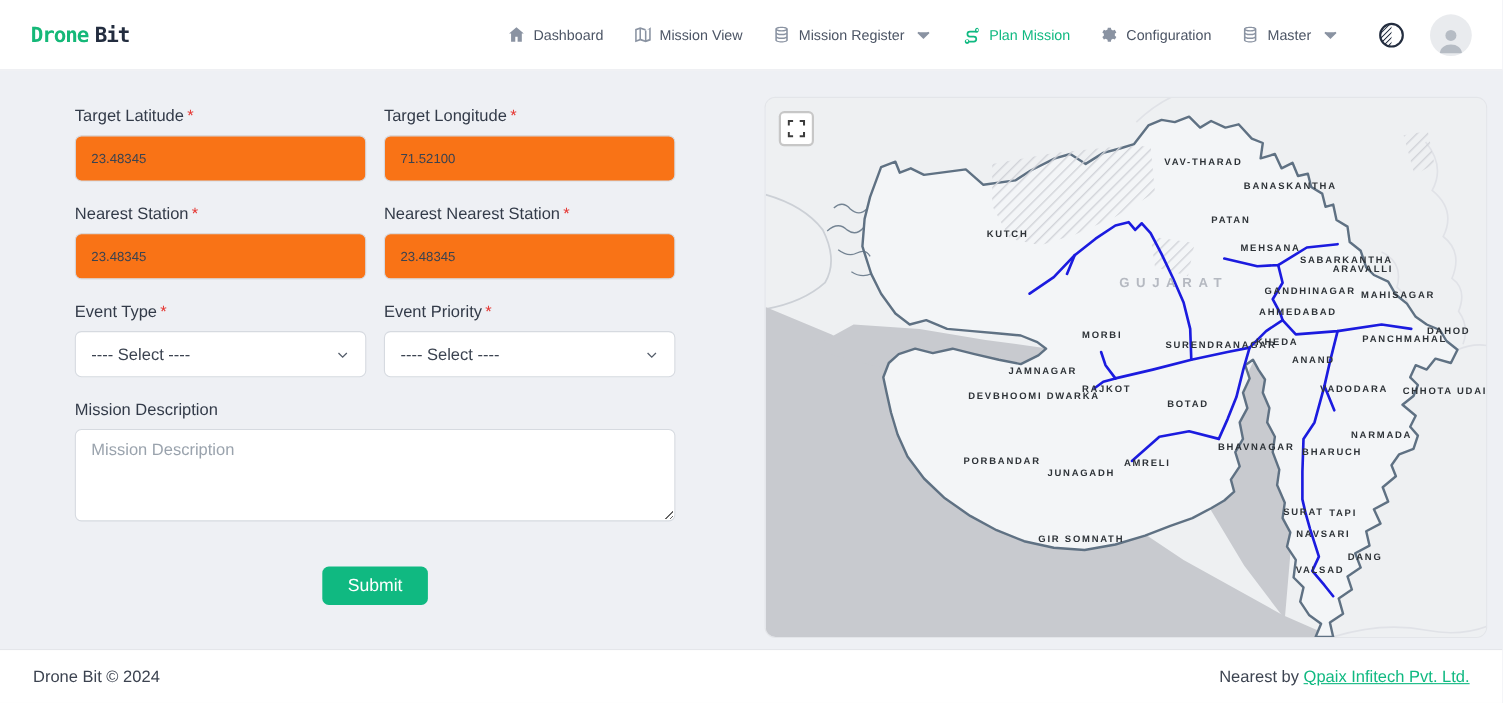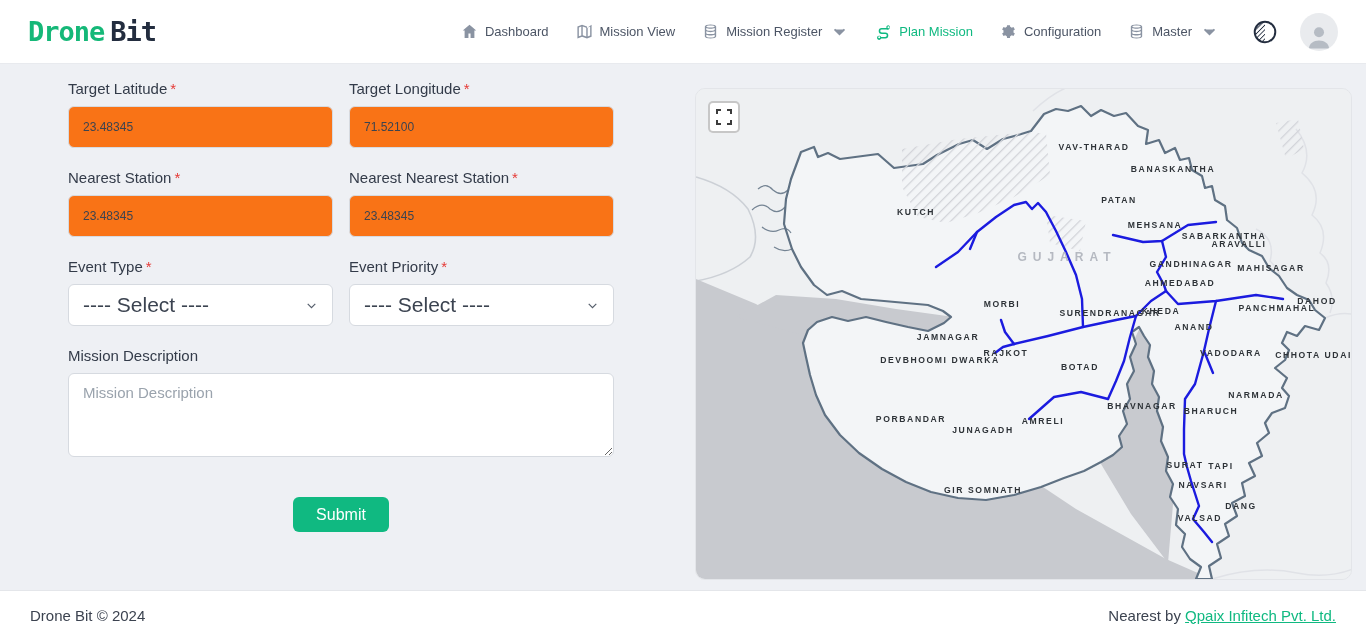--- a/index.html
+++ b/index.html
@@ -3,48 +3,48 @@
 <meta charset="utf-8">
 <style>
   * { box-sizing: border-box; margin: 0; padding: 0; }
   html,body { width:1366px; height:639px; overflow:hidden;
     font-family:"Liberation Sans", sans-serif; background:#eef0f4; }
 
   
   .header { height:64px; background:#fff; border-bottom:1px solid #e8eaee;
     display:flex; align-items:center; padding:0 28px; position:relative; z-index:5; }
   .logo { font-family:"DejaVu Sans Mono", monospace; font-weight:bold;
-    font-size:27px; letter-spacing:-1px; white-space:nowrap; }
+    font-size:19px; letter-spacing:-1px; white-space:nowrap; }
   .logo .p1 { color:#15b878; }
   .logo .p2 { color:#232d3f; margin-left:6px; }
   .nav { display:flex; align-items:center; gap:27px; margin-left:auto; }
   .nav-item { display:flex; align-items:center; gap:7px; color:#4c5565;
     font-size:13px; cursor:pointer; text-decoration:none; }
   .nav-item svg { width:17px; height:17px; fill:#8a93a2; flex:0 0 auto; }
   .nav-item.active { color:#10b981; }
   .nav-item.active svg { fill:#10b981; }
   .caret { width:11px; height:11px; stroke:#8a93a2; stroke-width:2.4;
     fill:none; margin-left:2px; }
   .right-controls { display:flex; align-items:center; gap:22px; margin-left:34px; }
   .theme-btn { width:26px; height:26px; cursor:pointer; }
   .avatar { width:38px; height:38px; border-radius:50%; background:#e9ebee;
     display:flex; align-items:flex-end; justify-content:center; overflow:hidden; cursor:pointer; }
 
   
   .content { position:relative; height:526px; background:#eef0f4; }
 
-  .form-col { position:absolute; left:68px; top:16px; width:546px; }
+  .form-col { position:absolute; left:68px; top:33px; width:546px; }
   .row { display:grid; grid-template-columns:265px 265px; column-gap:16px; margin-bottom:21px; }
   .fld label { display:block; font-size:15px; color:#333b49; margin-bottom:9px; }
   .req { color:#e53935; margin-left:3px; }
   .fld input { width:100%; height:42px; background:#f97316; border:1px solid #d6dae0;
     border-radius:6px; padding:0 14px; font-size:12px; color:#3b4350;
     font-family:"Liberation Sans", sans-serif; outline:none; }
   .selectbox { width:100%; height:42px; background:#fff; border:1px solid #d6dae0;
-    border-radius:6px; padding:0 14px; font-size:21px; color:#3b4350;
+    border-radius:6px; padding:0 14px; font-size:15px; color:#3b4350;
     display:flex; align-items:center; justify-content:space-between; cursor:pointer; }
   .selectbox svg { width:13px; height:13px; stroke:#555e6b; stroke-width:2.2; fill:none; }
   .desc-block { margin-bottom:0; }
   .desc-block textarea { width:546px; height:84px; background:#fff; border:1px solid #d6dae0;
     border-radius:6px; padding:10px 14px; font-size:15px; color:#3b4350;
     font-family:"Liberation Sans", sans-serif; outline:none; }
   .desc-block textarea::placeholder { color:#9aa3ad; }
   .submit-btn { display:block; margin:36px auto 0; background:#10b981; color:#fff;
     border:none; border-radius:6px; padding:0 23px; height:35px; font-size:16px;
     font-family:Liberation Sans, sans-serif; cursor:pointer; }

